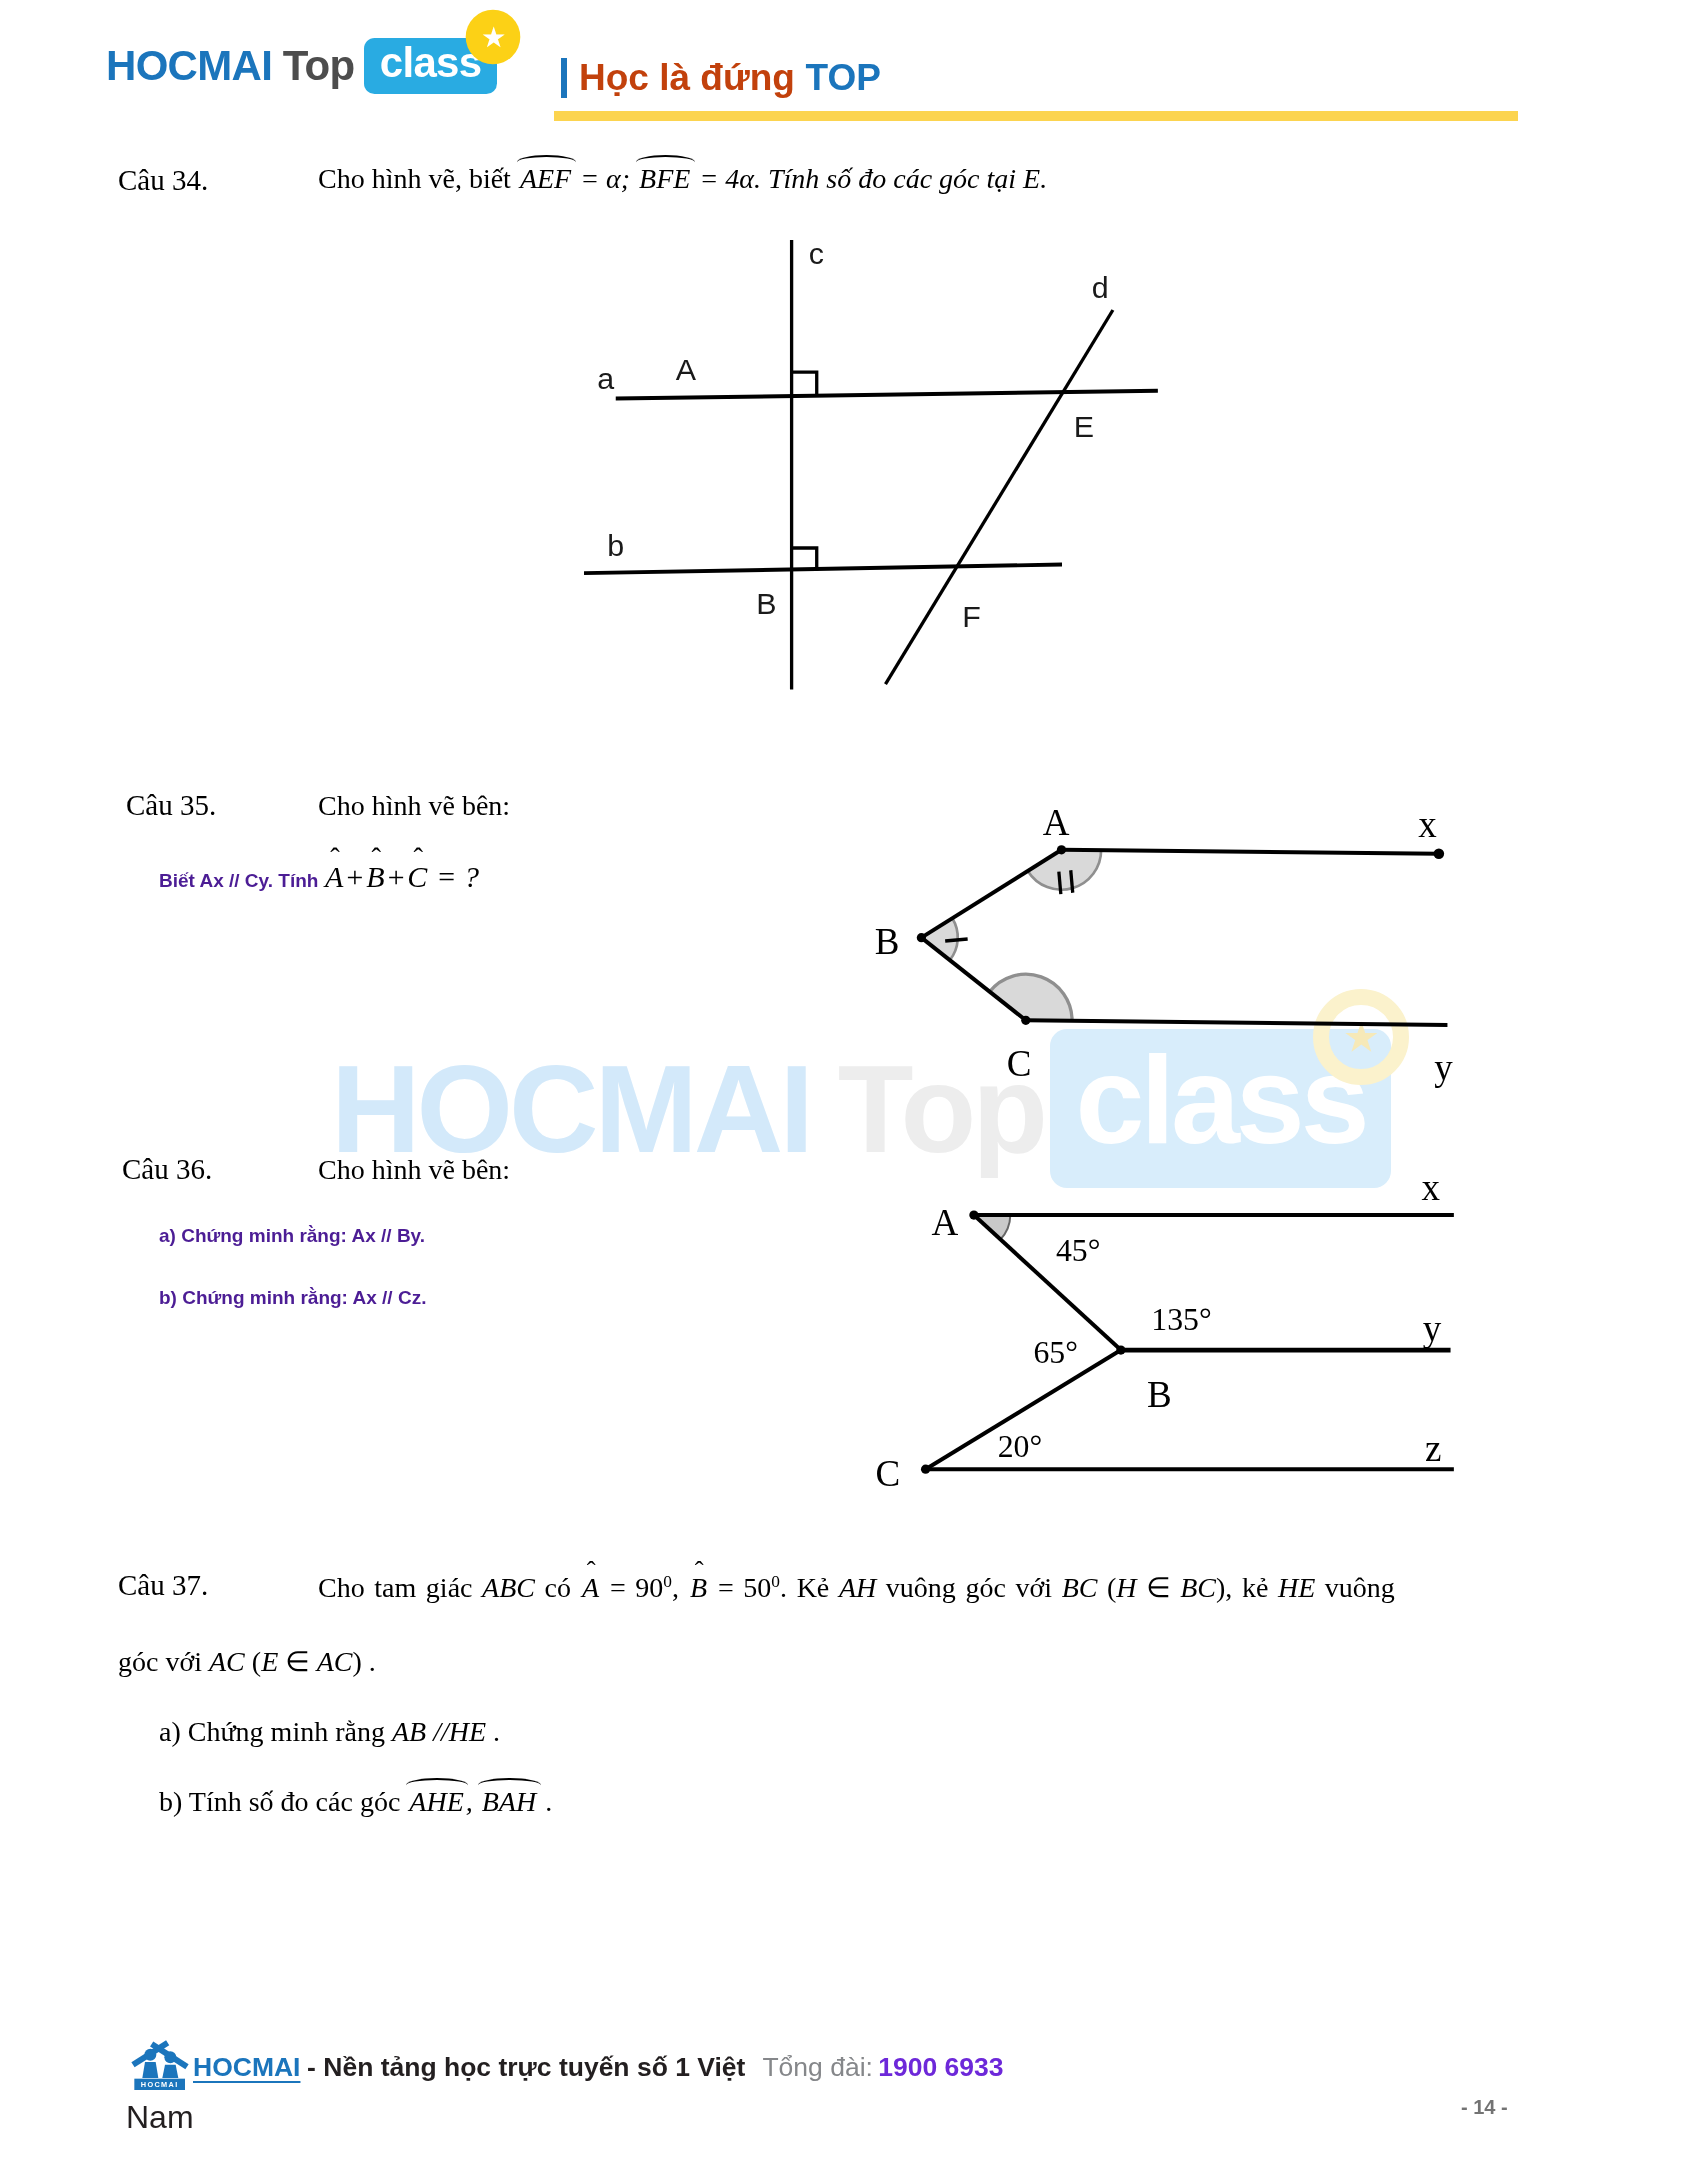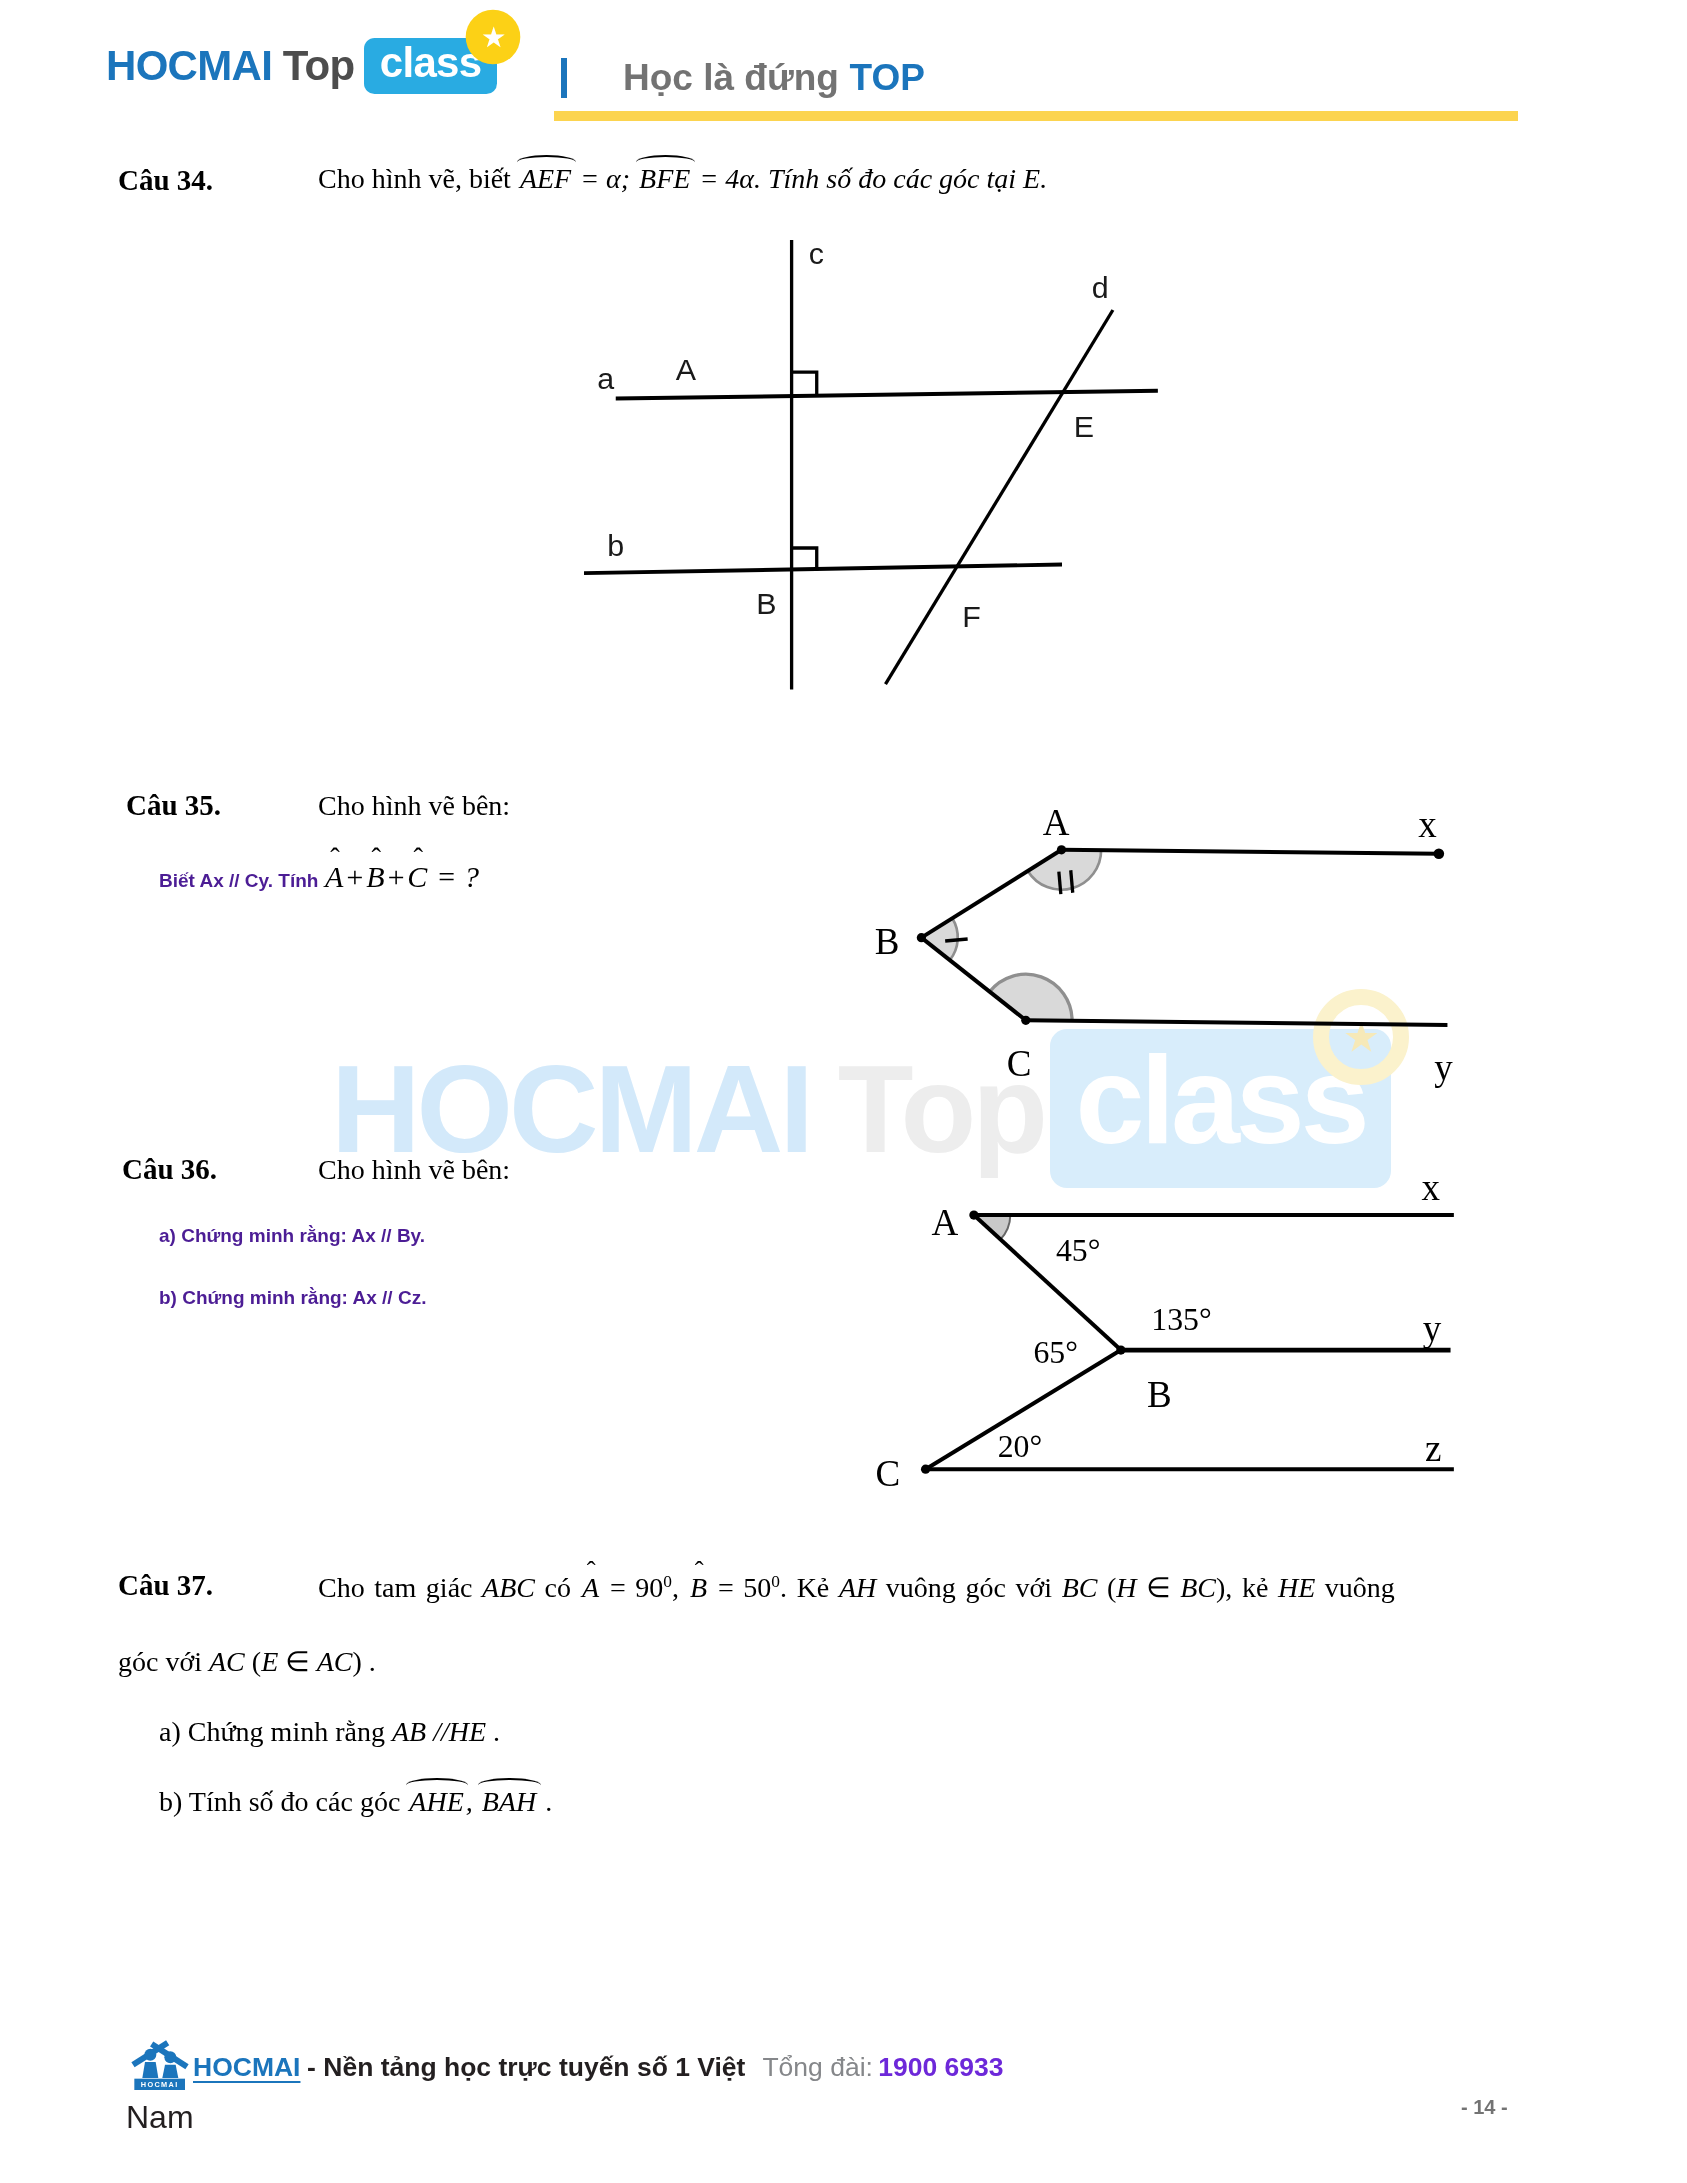--- a/index.html
+++ b/index.html
@@ -12,26 +12,26 @@
         font-weight:800;font-size:42px;letter-spacing:-0.7px;}
   .logo-hocmai{color:#1b75bc;}
   .logo-top{color:#4d4d4d;margin-left:10.6px;}
   .logo-class{position:relative;background:#29abe2;color:#fff;border-radius:10.6px;
               padding:1.3px 16px 6.6px 16px;margin-left:9.3px;}
   .star-badge{position:absolute;top:-25px;right:-20px;width:48px;height:48px;border-radius:50%;
               background:#fcd116;display:flex;align-items:center;justify-content:center;
               color:#fff;font-size:25px;box-shadow:0 0 0 3.3px #fcd116;}
   .slogan{left:561px;top:57px;display:flex;align-items:center;font-family:"Liberation Sans",sans-serif;}
   .slogan-bar{display:inline-block;width:6px;height:40px;background:#1b75bc;margin-right:12px;}
-  .slogan-text{font-size:37px;font-weight:600;color:#737373;margin-left:44px;}
+  .slogan-text{font-size:37px;font-weight:600;color:#c2410c;}
   .slogan-top{font-size:37px;font-weight:800;color:#1b75bc;margin-left:10.6px;}
   .yellow-rule{left:554px;top:111px;width:964px;height:10px;background:#fcd44f;}
 
   
-  .qlabel{font-weight:bold;font-size:29px;}
+  .qlabel{font-weight:normal;font-size:29px;}
   .qtext{font-size:28px;white-space:nowrap;}
   .sans{font-family:"Liberation Sans",sans-serif;font-size:19px;color:#4c1d95;}
   .mi{font-family:"Liberation Serif",serif;font-style:italic;}
   sup{font-size:0.62em;}
   .oarc{position:relative;font-style:italic;padding:0 2px;display:inline-block;}
   .oarc::before{content:"";position:absolute;left:-1.3px;right:-2.6px;top:-0.30em;height:0.45em;
                 border-top:2.3px solid #000;border-radius:50% 50% 0 0;}
   .hat{position:relative;font-style:italic;display:inline-block;padding:0 1.3px;}
   .hat::before{content:"ˆ";position:absolute;top:-0.60em;left:54%;transform:translateX(-50%);
                font-style:normal;font-size:0.95em;}

